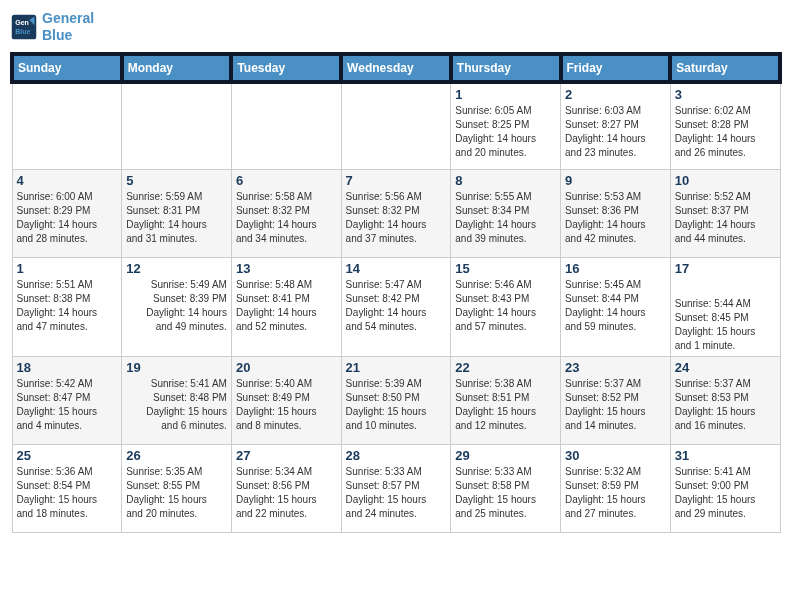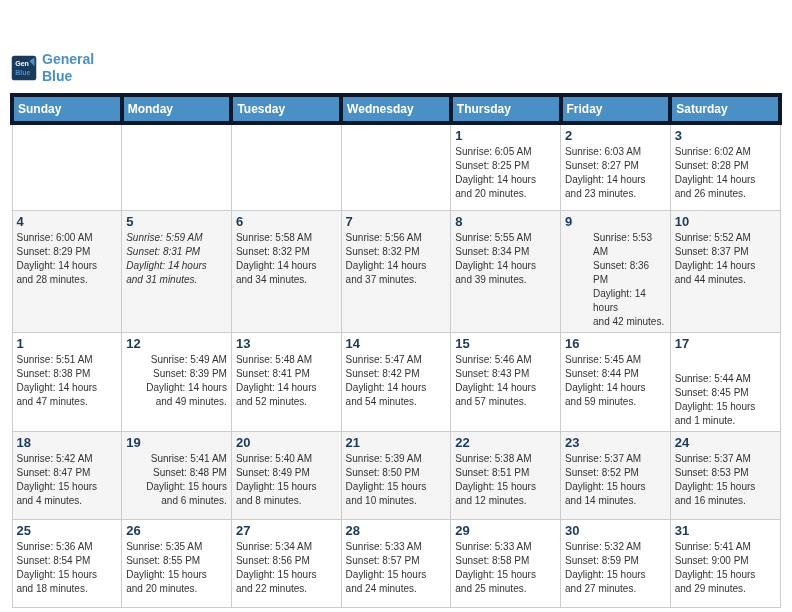--- a/index.html
+++ b/index.html
@@ -8,21 +8,20 @@
       background: #fff;
       width: 792px;
       min-height: 612px;
       padding: 10px;
     }
     .header {
       display: flex;
       justify-content: space-between;
       align-items: flex-start;
       margin-bottom: 8px;
-      margin-top: 41px;
     }
     .logo {
       display: flex;
       align-items: center;
       gap: 4px;
     }
     .logo-text {
       font-size: 14px;
       font-weight: bold;
       color: #1a3a5c;
@@ -155,21 +154,21 @@
       <tr>
         <td>
           <div class="day-num">4</div>
           <div class="day-detail" style="white-space: pre-line;">Sunrise: 6:00 AM
 Sunset: 8:29 PM
 Daylight: 14 hours
 and 28 minutes.</div>
         </td>
         <td>
           <div class="day-num">5</div>
-          <div class="day-detail" style="white-space: pre-line; font-style: italic;">Sunrise: 5:59 AM
+          <div class="day-detail" style="white-space: pre-line;">Sunrise: 5:59 AM
 Sunset: 8:31 PM
 Daylight: 14 hours
 and 31 minutes.</div>
         </td>
         <td>
           <div class="day-num">6</div>
           <div class="day-detail" style="white-space: pre-line;">Sunrise: 5:58 AM
 Sunset: 8:32 PM
 Daylight: 14 hours
 and 34 minutes.</div>
@@ -183,21 +182,21 @@
         </td>
         <td>
           <div class="day-num">8</div>
           <div class="day-detail" style="white-space: pre-line;">Sunrise: 5:55 AM
 Sunset: 8:34 PM
 Daylight: 14 hours
 and 39 minutes.</div>
         </td>
         <td>
           <div class="day-num">9</div>
-          <div class="day-detail" style="white-space: pre-line; margin-left: 28px;">Sunrise: 5:53 AM
+          <div class="day-detail" style="white-space: pre-line;">Sunrise: 5:53 AM
 Sunset: 8:36 PM
 Daylight: 14 hours
 and 42 minutes.</div>
         </td>
         <td>
           <div class="day-num">10</div>
           <div class="day-detail" style="white-space: pre-line;">Sunrise: 5:52 AM
 Sunset: 8:37 PM
 Daylight: 14 hours
 and 44 minutes.</div>

